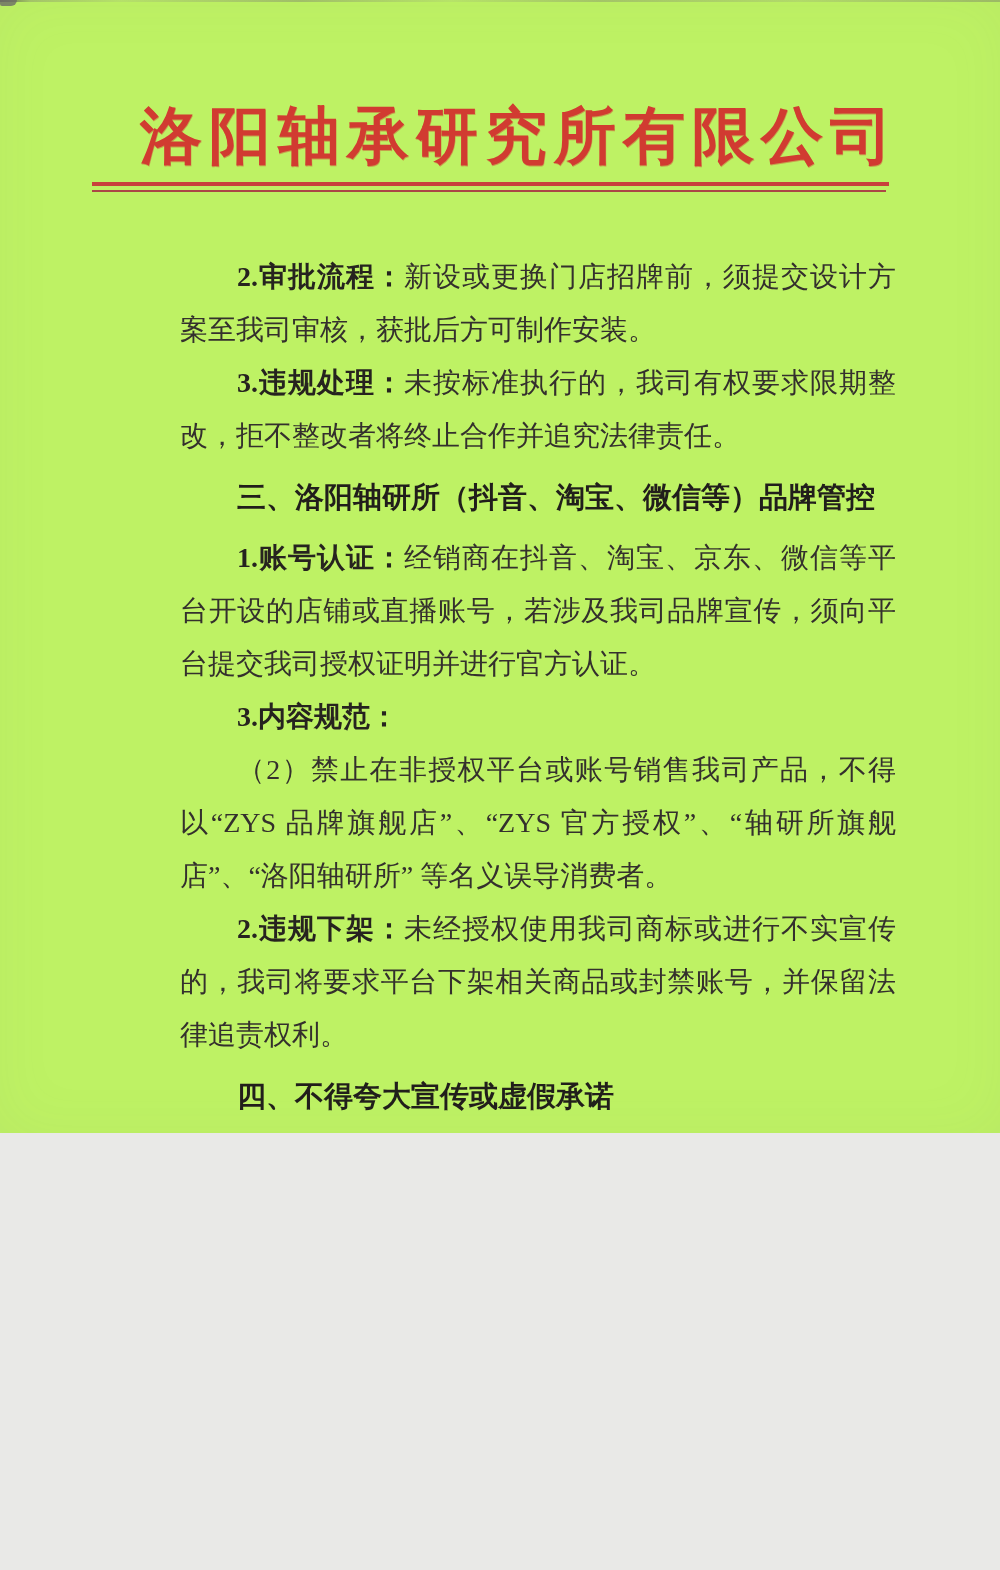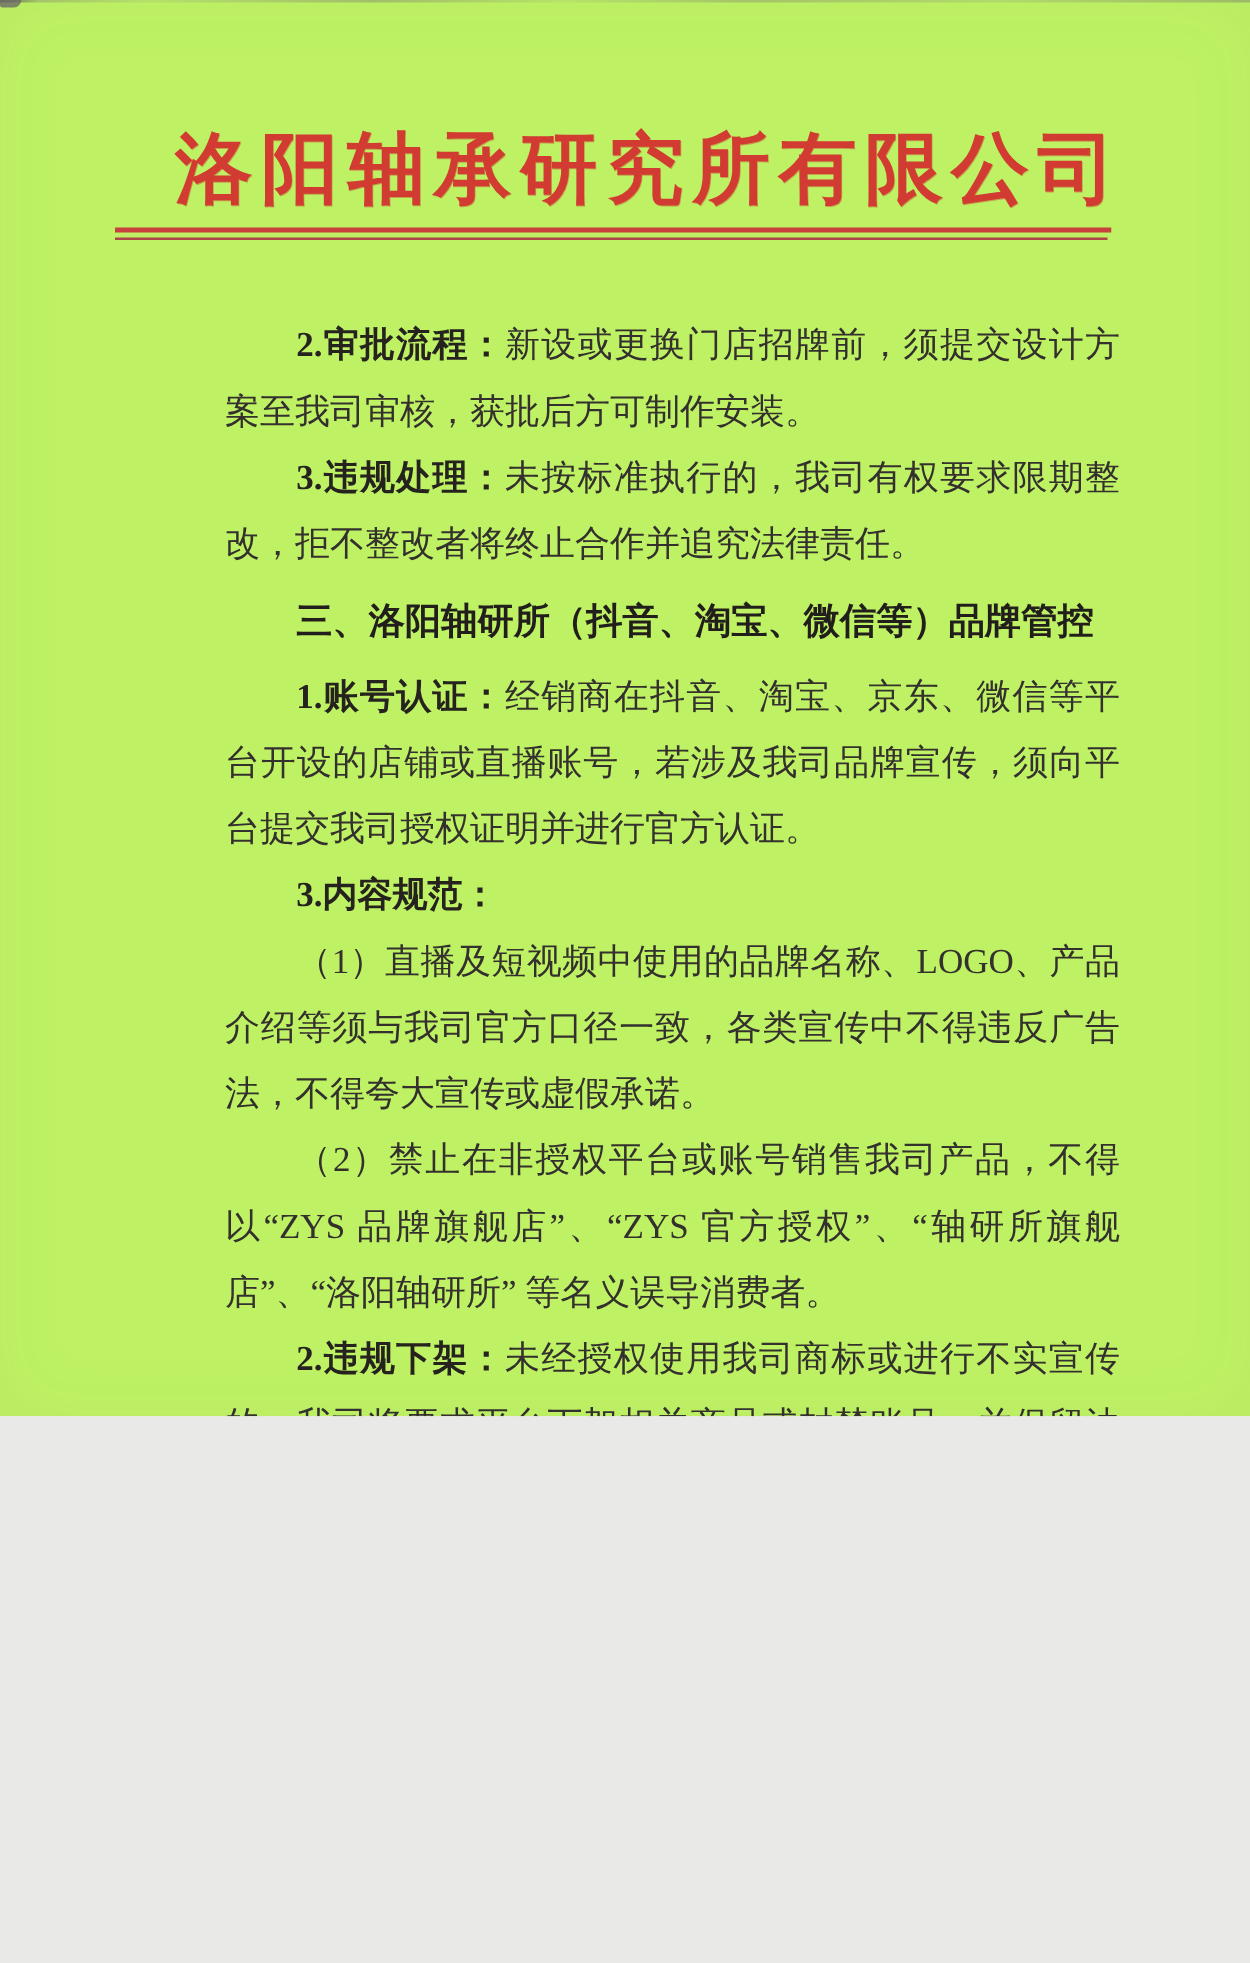--- a/index.html
+++ b/index.html
@@ -100,21 +100,20 @@
     <p class="para"><span class="lbl">2.审批流程：</span><span>新设或更换门店招牌前，须提交设计方案至我司审核，获批后方可制作安装。</span></p>
 
     <p class="para"><span class="lbl">3.违规处理：</span><span>未按标准执行的，我司有权要求限期整改，拒不整改者将终止合作并追究法律责任。</span></p>
 
     <h2 class="hd">三、洛阳轴研所（抖音、淘宝、微信等）品牌管控</h2>
 
     <p class="para"><span class="lbl">1.账号认证：</span><span>经销商在抖音、淘宝、京东、微信等平台开设的店铺或直播账号，若涉及我司品牌宣传，须向平台提交我司授权证明并进行官方认证。</span></p>
 
     <p class="para"><span class="lbl">3.内容规范：</span><span></span></p>
 
-    <p class="para"><span>（1）直播及短视频中使用的品牌名称、LOGO、产品介绍等须与我司官方口径一致，各类宣传中不得违反广告法，不得夸大宣传或虚假承诺。</span></p>
 
     <p class="para"><span>（2）禁止在非授权平台或账号销售我司产品，不得以“ZYS 品牌旗舰店”、“ZYS 官方授权”、“轴研所旗舰店”、“洛阳轴研所” 等名义误导消费者。</span></p>
 
     <p class="para"><span class="lbl">2.违规下架：</span><span>未经授权使用我司商标或进行不实宣传的，我司将要求平台下架相关商品或封禁账号，并保留法律追责权利。</span></p>
 
     <h2 class="hd">四、不得夸大宣传或虚假承诺</h2>
 
   </main>
 
   <div class="pageno">2/3</div>

